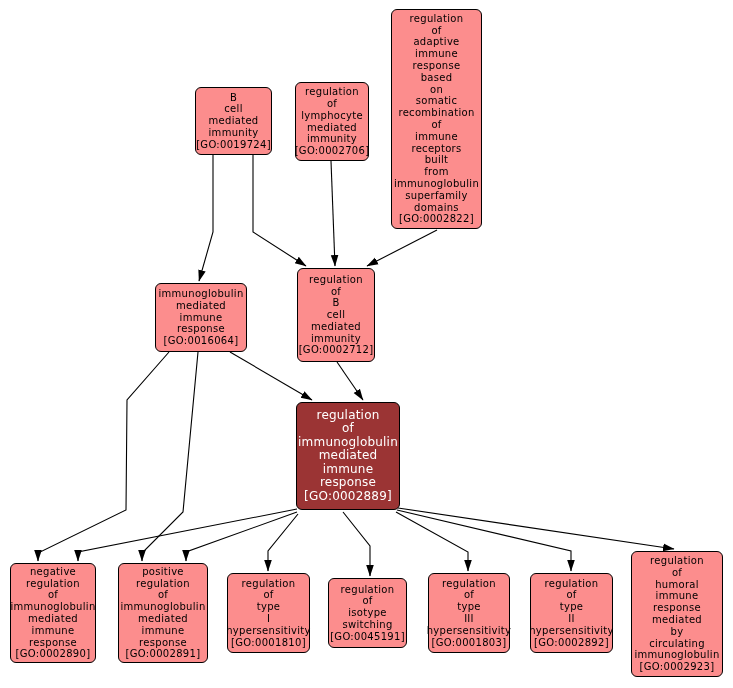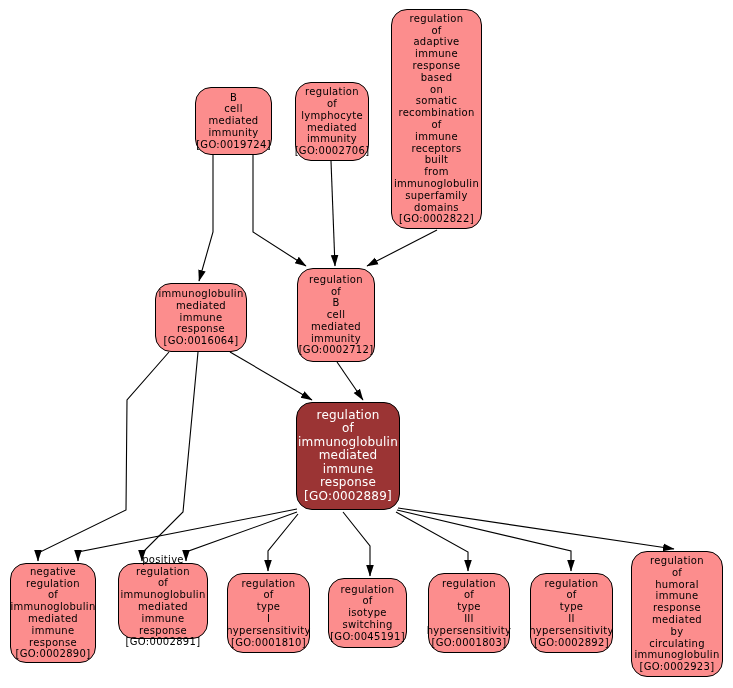--- a/index.html
+++ b/index.html
@@ -10,21 +10,21 @@
     font-family:"DejaVu Sans", sans-serif;
     overflow:hidden;
   }
   .edges{position:absolute;left:0;top:0;}
   .edges polyline{fill:none;stroke:#000;stroke-width:1.1px;}
   .node{
     position:absolute;
     box-sizing:border-box;
     background:#fc8d8d;
     border:1.5px solid #000;
-    border-radius:16px;
+    border-radius:6px;
     color:#000;
     font-size:10px;
     line-height:11.8px;
     letter-spacing:.3px;
     display:flex;align-items:center;justify-content:center;
     text-align:center;
     white-space:pre-line;
     cursor:pointer;
     padding:2px;
   }
@@ -120,21 +120,21 @@
 
   <div class="node" style="left:10px;top:563px;width:86px;height:100px;">negative
 regulation
 of
 immunoglobulin
 mediated
 immune
 response
 [GO:0002890]</div>
 
-  <div class="node" style="left:118px;top:563px;width:90px;height:76px;">positive
+  <div class="node" style="left:118px;top:563px;width:90px;height:100px;">positive
 regulation
 of
 immunoglobulin
 mediated
 immune
 response
 [GO:0002891]</div>
 
   <div class="node" style="left:227px;top:573px;width:83px;height:80px;">regulation
 of

